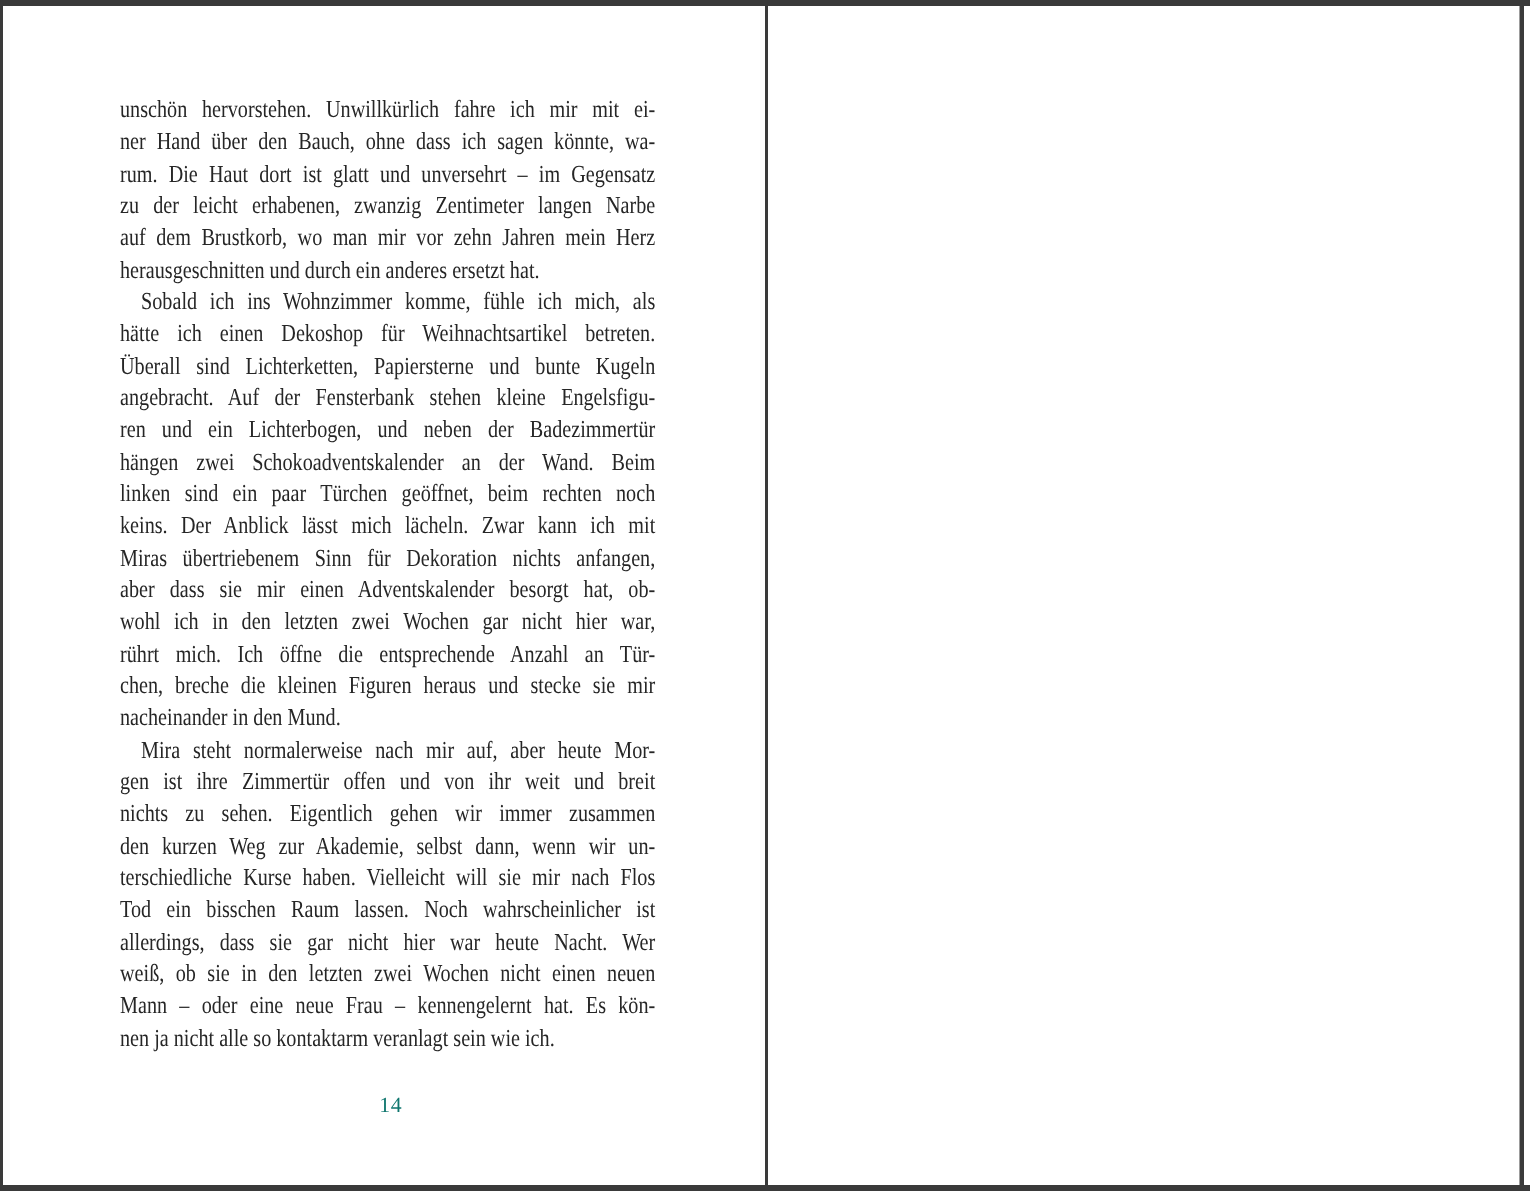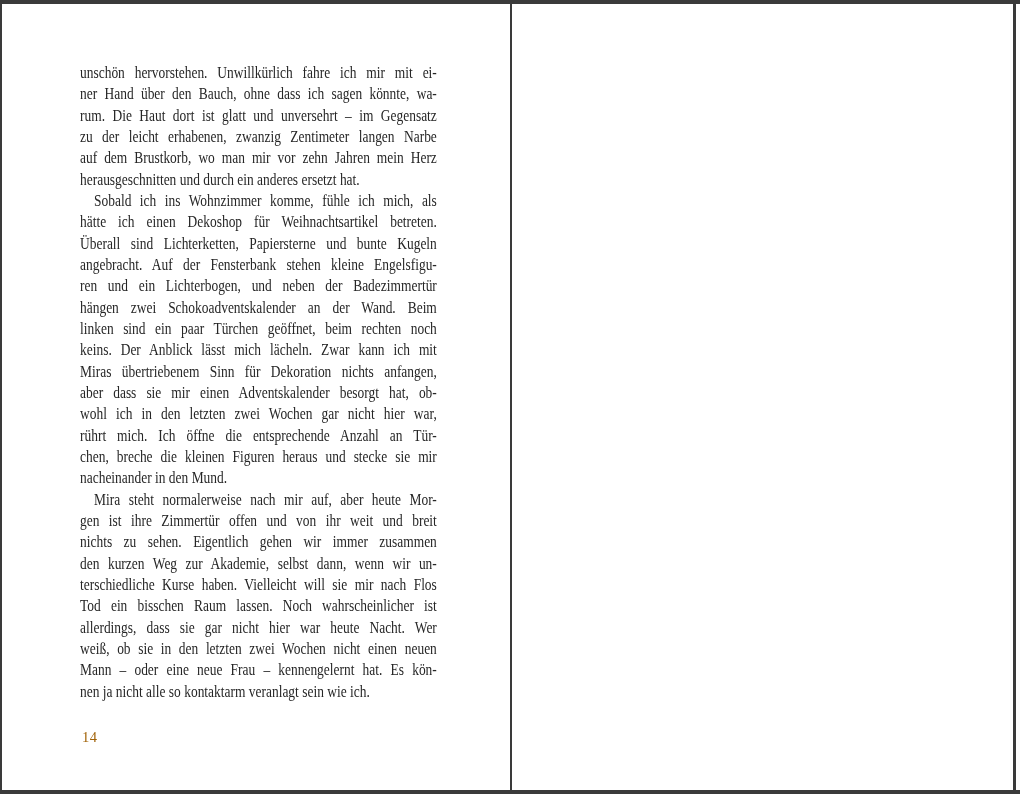--- a/index.html
+++ b/index.html
@@ -27,22 +27,22 @@
     position:absolute;top:62px;width:432px;
     transform:scaleX(0.826);transform-origin:0 0;
     font-size:16.3px;line-height:21.33px;
     letter-spacing:0px;
   }
   .page-left .text-col{left:78px;}
   .line{text-align:justify;text-align-last:justify;}
   .line.end{text-align-last:left;}
   .line.indent{padding-left:17px;}
   .page-num{
-    position:absolute;top:729px;width:357px;
-    font-size:14.5px;color:#a16207;letter-spacing:0.5px;
+    position:absolute;top:729px;width:357px;text-align:center;
+    font-size:14.5px;color:#0f766e;letter-spacing:0.5px;
   }
   .page-left .page-num{left:80px;}
 </style>
 </head>
 <body>
 
 <div class="bar bar-top"></div>
 <div class="bar bar-bottom"></div>
 <div class="bar bar-left"></div>
 <div class="bar bar-right"></div>

